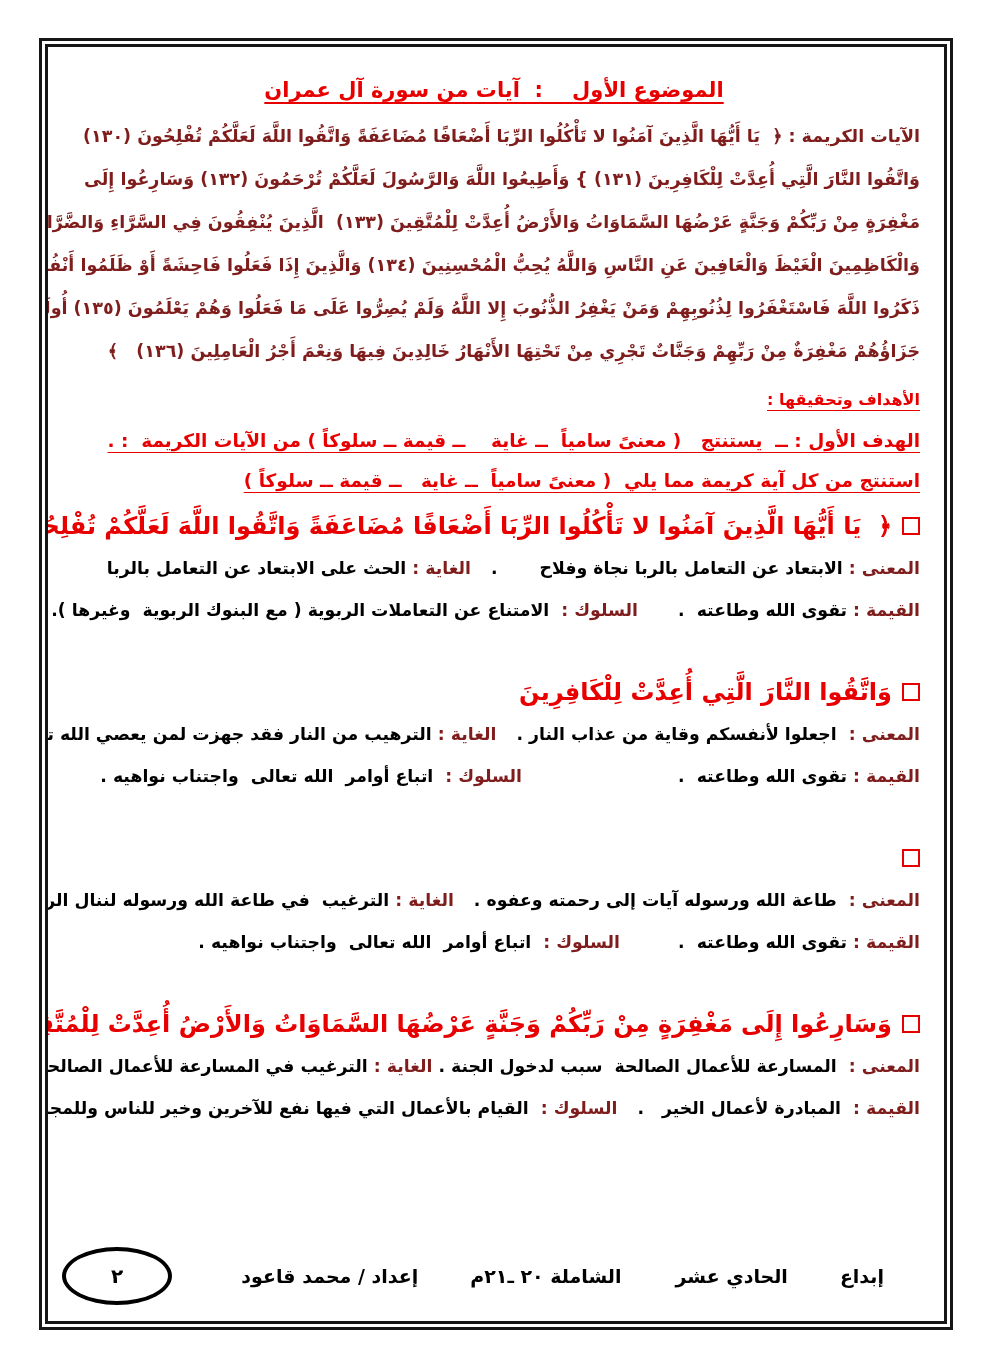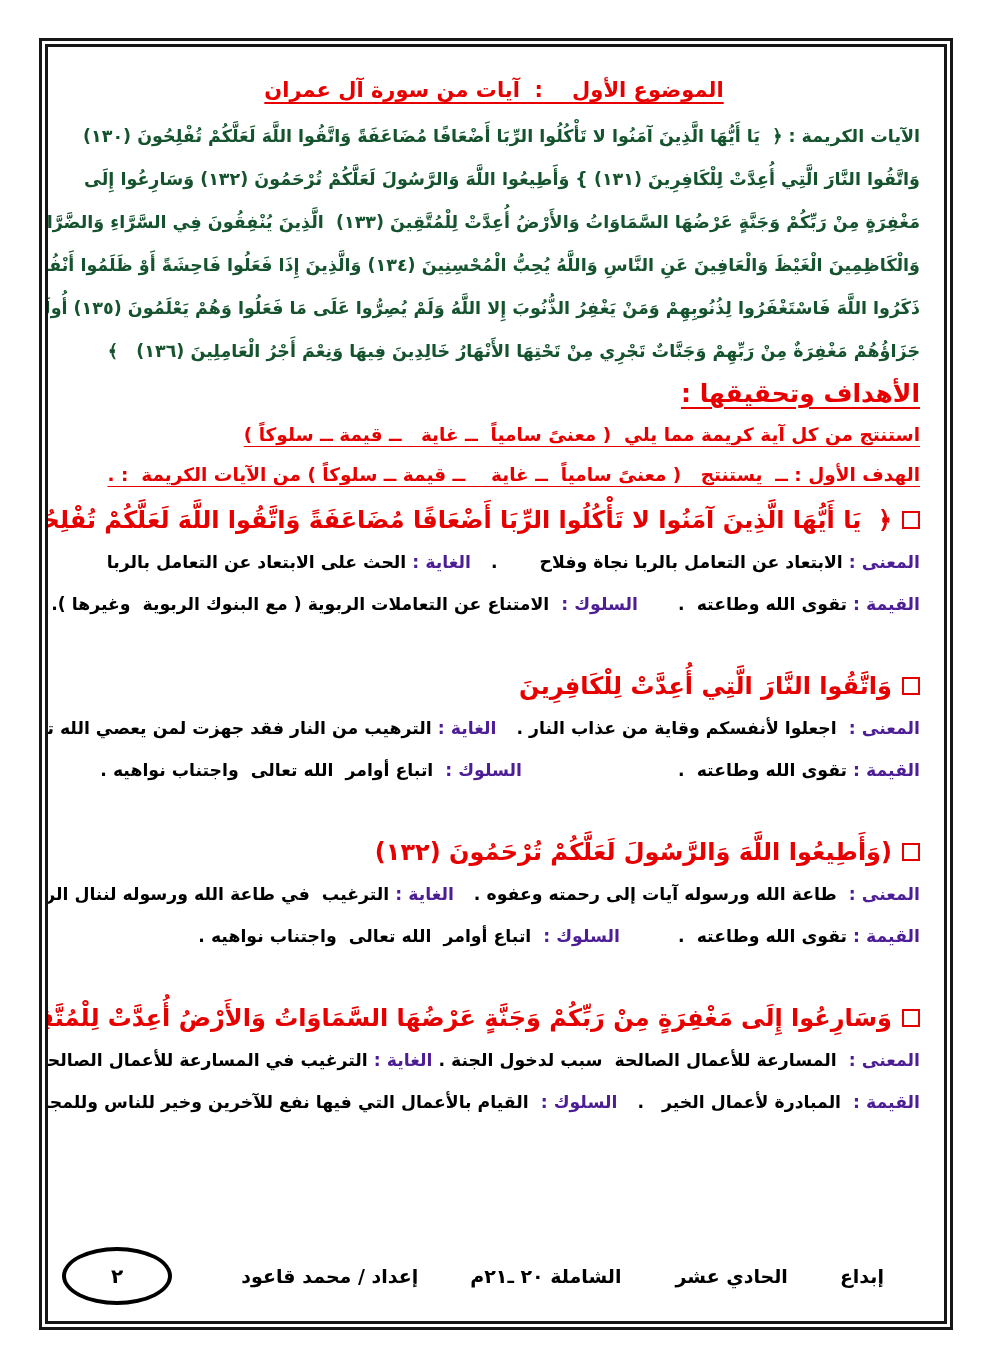--- a/index.html
+++ b/index.html
@@ -17,39 +17,39 @@
   .content{
     position:absolute;inset:0;padding:26px 24px 0 20px;
     direction:rtl;text-align:right;
   }
   .title{
     text-align:center;color:#e80000;font-size:21px;line-height:30px;
     text-decoration:underline;text-underline-offset:5px;white-space:pre;
     margin:2px 0 10px 0;
   }
   .verses .vline{
-    white-space:pre;font-size:17.5px;line-height:43px;color:#14532d;
+    white-space:pre;font-size:17.5px;line-height:43px;color:#7f1d1d;
   }
   .goals-heading{
-    color:#e80000;font-size:25px;line-height:30px;margin-top:6px;
+    color:#e80000;font-size:16px;line-height:30px;margin-top:12px;
     text-decoration:underline;text-underline-offset:5px;white-space:pre;
   }
   .redline{
     color:#e80000;font-size:18.5px;line-height:29px;margin-top:11px;
     text-decoration:underline;text-underline-offset:5px;white-space:pre;
   }
   .verse-row{
     color:#e80000;font-size:24px;line-height:30px;white-space:pre;
   }
   .checkbox{
     display:inline-block;width:14px;height:14px;border:2.5px solid #e80000;
     vertical-align:-1px;margin-left:10px;background:#fff;
   }
   .row{white-space:pre;font-size:17.3px;line-height:30px;margin-top:12px;}
-  .lbl{color:#4c1d95;text-align:right;}
+  .lbl{color:#7f1d1d;text-align:right;}
   .gap-sm{margin-right:14px;}
   .gap-md{margin-right:34px;}
   .gap-lg{margin-right:150px;}
   .gap-xl{margin-right:52px;}
   .sec{margin-top:0;}
   .sec-gap{margin-top:52px;}
   .first-sec{margin-top:16px;}
   .footer{
     position:absolute;left:14px;right:14px;bottom:16px;
     display:flex;direction:rtl;align-items:center;font-size:19px;
@@ -77,38 +77,38 @@
         <div class="vline">الآيات الكريمة : ﴿  يَا أَيُّهَا الَّذِينَ آمَنُوا لا تَأْكُلُوا الرِّبَا أَضْعَافًا مُضَاعَفَةً وَاتَّقُوا اللَّهَ لَعَلَّكُمْ تُفْلِحُونَ (١٣٠)</div>
         <div class="vline">وَاتَّقُوا النَّارَ الَّتِي أُعِدَّتْ لِلْكَافِرِينَ (١٣١) } وَأَطِيعُوا اللَّهَ وَالرَّسُولَ لَعَلَّكُمْ تُرْحَمُونَ (١٣٢) وَسَارِعُوا إِلَى</div>
         <div class="vline">مَغْفِرَةٍ مِنْ رَبِّكُمْ وَجَنَّةٍ عَرْضُهَا السَّمَاوَاتُ وَالأَرْضُ أُعِدَّتْ لِلْمُتَّقِينَ (١٣٣)  الَّذِينَ يُنْفِقُونَ فِي السَّرَّاءِ وَالضَّرَّاءِ</div>
         <div class="vline">وَالْكَاظِمِينَ الْغَيْظَ وَالْعَافِينَ عَنِ النَّاسِ وَاللَّهُ يُحِبُّ الْمُحْسِنِينَ (١٣٤) وَالَّذِينَ إِذَا فَعَلُوا فَاحِشَةً أَوْ ظَلَمُوا أَنْفُسَهُمْ</div>
         <div class="vline">ذَكَرُوا اللَّهَ فَاسْتَغْفَرُوا لِذُنُوبِهِمْ وَمَنْ يَغْفِرُ الذُّنُوبَ إِلا اللَّهُ وَلَمْ يُصِرُّوا عَلَى مَا فَعَلُوا وَهُمْ يَعْلَمُونَ (١٣٥) أُولَئِكَ</div>
         <div class="vline">جَزَاؤُهُمْ مَغْفِرَةٌ مِنْ رَبِّهِمْ وَجَنَّاتٌ تَجْرِي مِنْ تَحْتِهَا الأَنْهَارُ خَالِدِينَ فِيهَا وَنِعْمَ أَجْرُ الْعَامِلِينَ (١٣٦)   ﴾</div>
       </div>
 
       <div class="goals-heading">الأهداف وتحقيقها :</div>
 
+      <div class="redline">الهدف الأول : ــ  يستنتج   ( معنىً سامياً  ــ غاية    ــ قيمة ــ سلوكاً ) من الآيات الكريمة  : .</div>
+
       <div class="redline">استنتج من كل آية كريمة مما يلي  ( معنىً سامياً  ــ غاية   ــ قيمة ــ سلوكاً )</div>
-
-      <div class="redline">الهدف الأول : ــ  يستنتج   ( معنىً سامياً  ــ غاية    ــ قيمة ــ سلوكاً ) من الآيات الكريمة  : .</div>
 
       <div class="sec first-sec">
         <div class="verse-row"><span class="checkbox"></span><span>﴿  يَا أَيُّهَا الَّذِينَ آمَنُوا لا تَأْكُلُوا الرِّبَا أَضْعَافًا مُضَاعَفَةً وَاتَّقُوا اللَّهَ لَعَلَّكُمْ تُفْلِحُونَ (١٣٠)</span></div>
         <div class="row"><span class="lbl">المعنى :</span> <span>الابتعاد عن التعامل بالربا نجاة وفلاح       .</span> <span class="lbl gap-sm">الغاية :</span> <span>الحث على الابتعاد عن التعامل بالربا</span></div>
         <div class="row"><span class="lbl">القيمة :</span> <span>تقوى الله وطاعته  .</span> <span class="lbl gap-md">السلوك :</span>  <span>الامتناع عن التعاملات الربوية ( مع البنوك الربوية  وغيرها ).</span></div>
       </div>
 
       <div class="sec sec-gap">
         <div class="verse-row"><span class="checkbox"></span><span>وَاتَّقُوا النَّارَ الَّتِي أُعِدَّتْ لِلْكَافِرِينَ</span></div>
         <div class="row"><span class="lbl">المعنى :</span>  <span>اجعلوا لأنفسكم وقاية من عذاب النار .</span> <span class="lbl gap-sm">الغاية :</span> <span>الترهيب من النار فقد جهزت لمن يعصي الله تعالى</span></div>
         <div class="row"><span class="lbl">القيمة :</span> <span>تقوى الله وطاعته  .</span> <span class="lbl gap-lg">السلوك :</span>  <span>اتباع أوامر  الله تعالى  واجتناب نواهيه .</span></div>
       </div>
 
       <div class="sec sec-gap">
-        <div class="verse-row"><span class="checkbox"></span><span>(وَأَطِيعُوا اللَّهَ وَالرَّسُولَ لَعَلَّكُمْ تُرْحَمُونَ (١٣٢)</span></div>
+        <div class="verse-row"><span class="checkbox"></span></div>
         <div class="row"><span class="lbl">المعنى :</span>  <span>طاعة الله ورسوله آيات إلى رحمته وعفوه .</span> <span class="lbl gap-sm">الغاية :</span> <span>الترغيب  في طاعة الله ورسوله لننال الرحمة</span></div>
         <div class="row"><span class="lbl">القيمة :</span> <span>تقوى الله وطاعته  .</span> <span class="lbl gap-xl">السلوك :</span>  <span>اتباع أوامر  الله تعالى  واجتناب نواهيه .</span></div>
       </div>
 
       <div class="sec sec-gap">
         <div class="verse-row"><span class="checkbox"></span><span>وَسَارِعُوا إِلَى مَغْفِرَةٍ مِنْ رَبِّكُمْ وَجَنَّةٍ عَرْضُهَا السَّمَاوَاتُ وَالأَرْضُ أُعِدَّتْ لِلْمُتَّقِينَ (١٣٣)</span></div>
         <div class="row"><span class="lbl">المعنى :</span>  <span>المسارعة للأعمال الصالحة  سبب لدخول الجنة .</span> <span class="lbl">الغاية :</span> <span>الترغيب في المسارعة للأعمال الصالحة</span></div>
         <div class="row"><span class="lbl">القيمة :</span>  <span>المبادرة لأعمال الخير   .</span> <span class="lbl gap-sm">السلوك :</span>  <span>القيام بالأعمال التي فيها نفع للآخرين وخير للناس وللمجتمع</span></div>
       </div>
 

